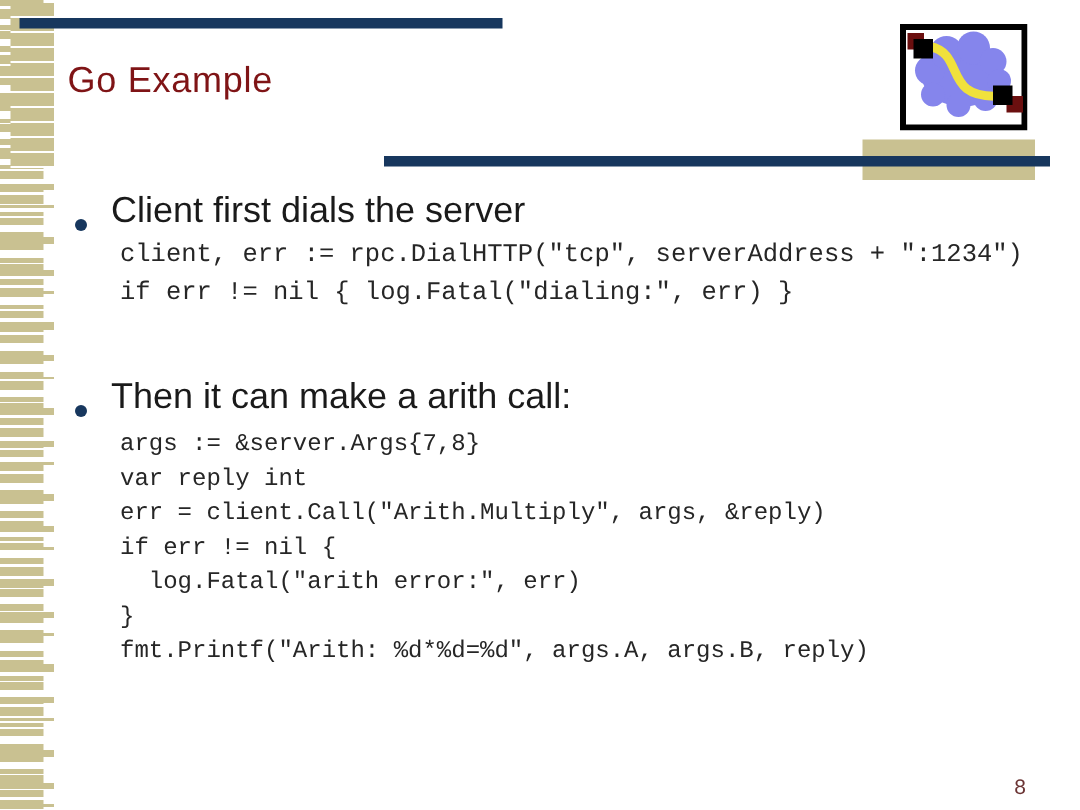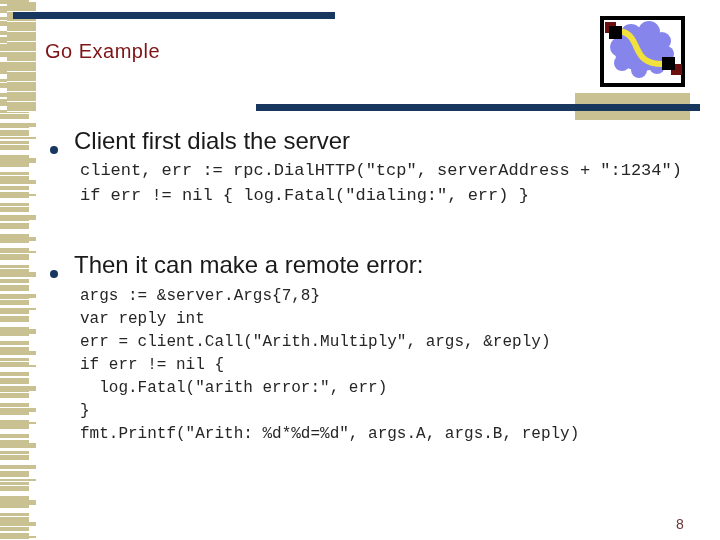--- a/index.html
+++ b/index.html
@@ -37,21 +37,21 @@
     background:repeating-linear-gradient(180deg,var(--khaki) 0 9px,#fff 9px 10px);
   }
   
   .bar{position:absolute;background:var(--navy);}
   .bar-top{left:13px;top:12px;width:322px;height:7px;}
   .khaki-accent{position:absolute;left:575px;top:93px;width:115px;height:27px;background:var(--khaki);}
   .bar-under{left:256px;top:104px;width:444px;height:7px;}
   
   .title{
     position:absolute;left:45px;top:40px;margin:0;
-    font-size:20px;font-weight:400;color:var(--maroon);letter-spacing:0.5px;
+    font-size:24px;font-weight:400;color:var(--maroon);letter-spacing:0.5px;
   }
   
   .logo{position:absolute;left:600px;top:16px;width:85px;height:71px;}
   
   .bullet{position:absolute;display:flex;align-items:flex-end;color:var(--text-ink);}
   .bullet .dot{
     flex:0 0 auto;width:8px;height:8px;border-radius:50%;
     background:var(--navy);margin:9px 16px 0 6px;
   }
   .bullet .label{font-size:24px;line-height:27px;}
@@ -109,21 +109,21 @@
     <span class="dot"></span>
     <span class="label">Client first dials the server</span>
   </div>
   <div class="code code-1">
     <div class="code-line">client, err := rpc.DialHTTP("tcp", serverAddress + ":1234")</div>
     <div class="code-line">if err != nil { log.Fatal("dialing:", err) }</div>
   </div>
 
   <div class="bullet bullet-2">
     <span class="dot"></span>
-    <span class="label">Then it can make a remote error:</span>
+    <span class="label">Then it can make a arith call:</span>
   </div>
   <div class="code code-2">
     <div class="code-line">args := &amp;server.Args{7,8}</div>
     <div class="code-line">var reply int</div>
     <div class="code-line">err = client.Call("Arith.Multiply", args, &amp;reply)</div>
     <div class="code-line">if err != nil {</div>
     <div class="code-line">  log.Fatal("arith error:", err)</div>
     <div class="code-line">}</div>
     <div class="code-line">fmt.Printf("Arith: %d*%d=%d", args.A, args.B, reply)</div>
   </div>

